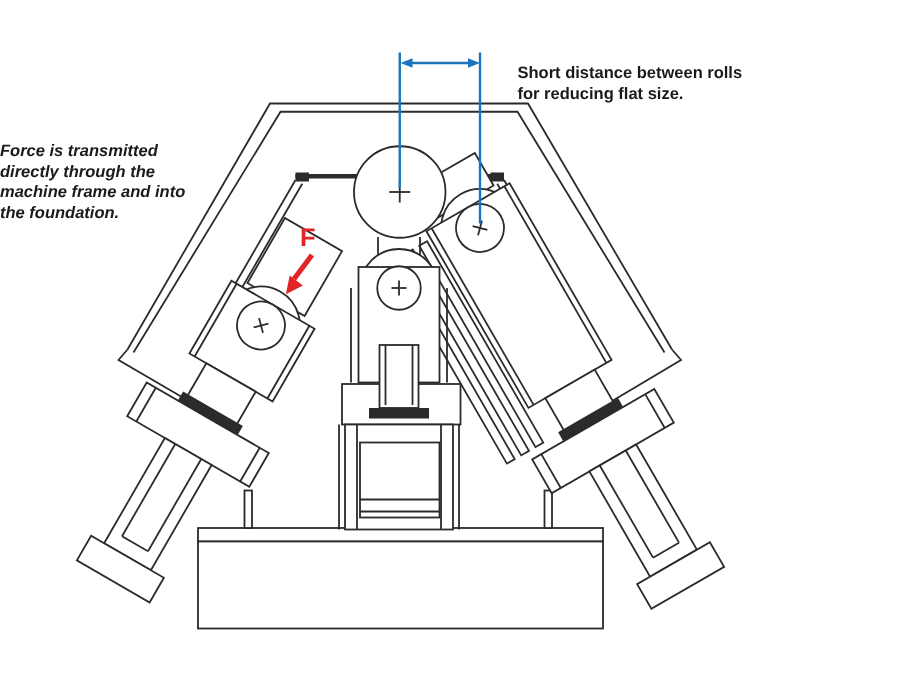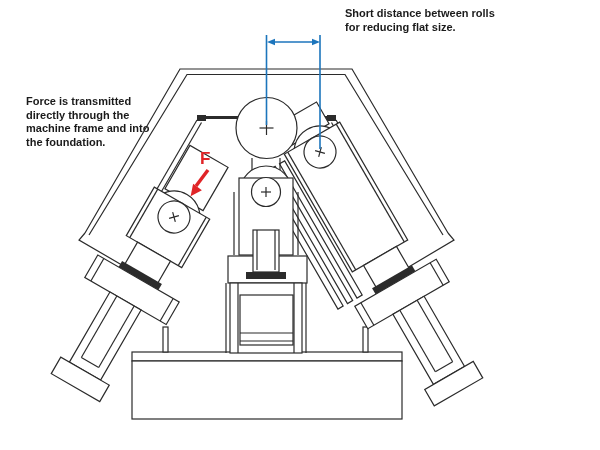--- a/index.html
+++ b/index.html
@@ -156,23 +156,23 @@
       <polygon class="blufill" points="267,42 275,38.8 275,45.2"></polygon>
       <polygon class="blufill" points="320,42 312,38.8 312,45.2"></polygon>
     </g>
 
     <g>
       <line class="redln" x1="208" y1="170" x2="196" y2="186"></line>
       <polygon class="redfill" points="190.6,196.2 201.9,190.3 193.1,183.7"></polygon>
     </g>
   </svg>
 
-  <div class="note" style="left:26px;top:95px;">Force is transmitted
+  <div class="note" style="left:0;top:95px;font-style:italic;">Force is transmitted
 directly through the
 machine frame and into
 the foundation.</div>
 
-  <div class="note" style="left:345px;top:7px;">Short distance between rolls
+  <div class="note" style="left:345px;top:43px;">Short distance between rolls
 for reducing flat size.</div>
 
 
   <div class="force-label" style="left:200px;top:149px;">F</div>
 </div>
 
 </body></html>

